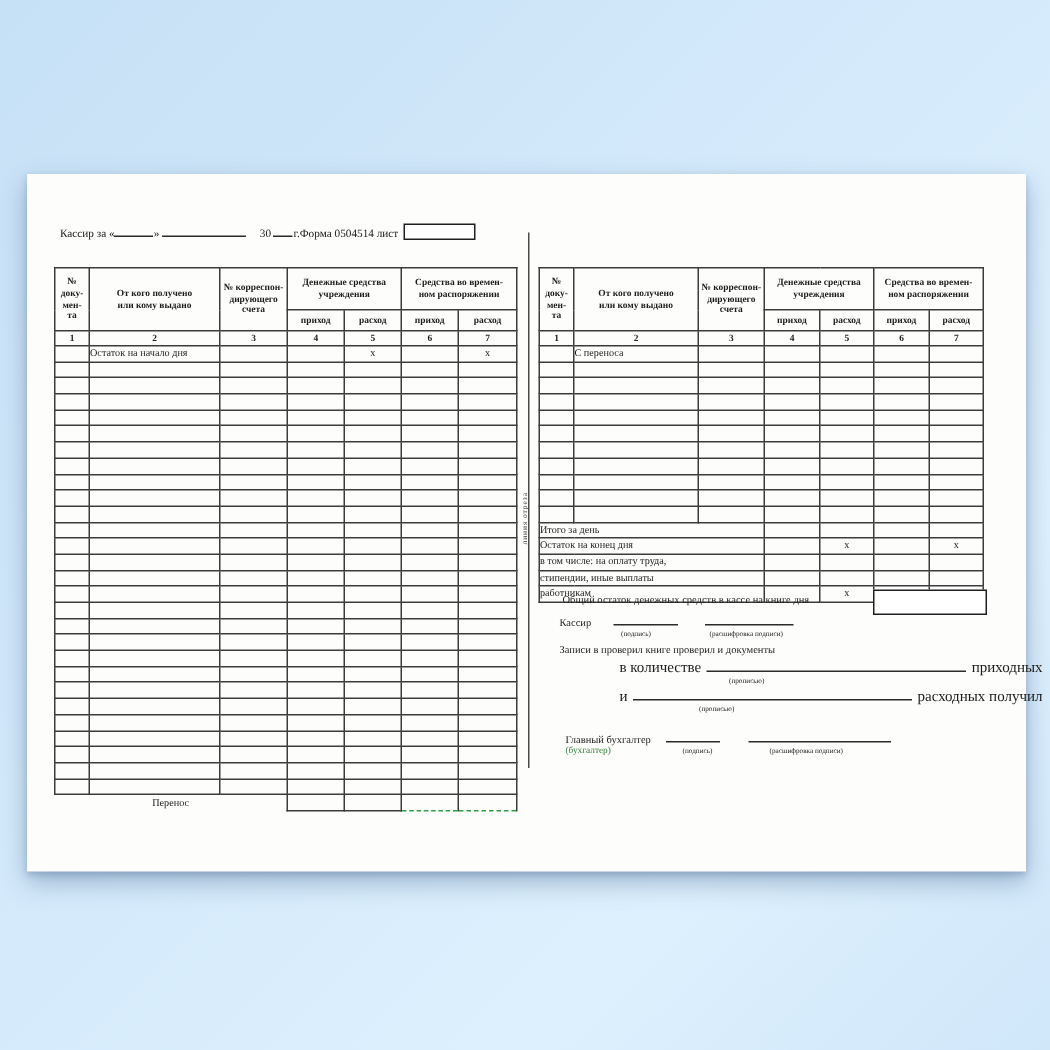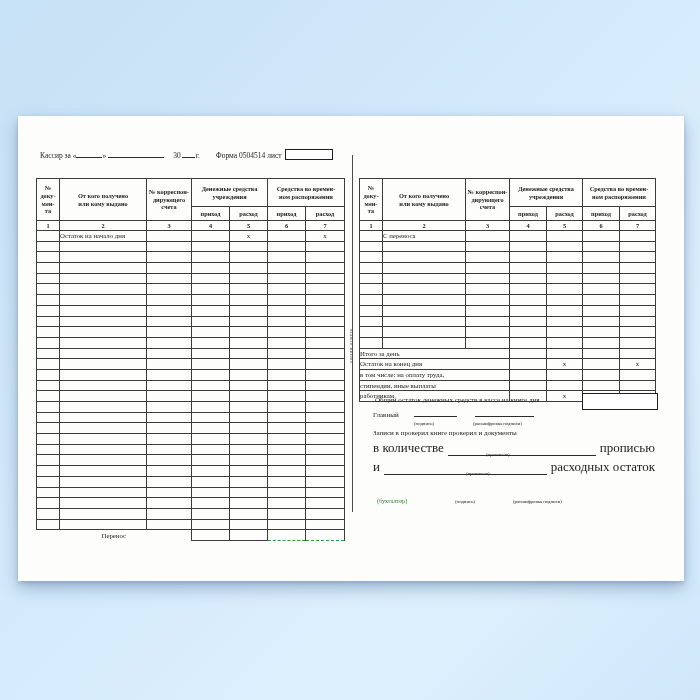--- a/index.html
+++ b/index.html
@@ -38,33 +38,33 @@
   .slbl{text-align:left;padding-left:7px;}
   
   .cutline{position:absolute;left:334px;top:39px;width:1px;height:357px;background:#4a4a4a;}
   .cutline-text{
     position:absolute;left:330px;top:189px;height:58px;width:8px;
     writing-mode:vertical-rl;transform:rotate(180deg);
     font-size:5px;letter-spacing:.6px;color:#444;white-space:nowrap;
   }
   
   .fl{position:absolute;font-size:7px;white-space:nowrap;}
-  .flex-line{position:absolute;display:flex;align-items:flex-end;font-size:13px;white-space:nowrap;}
+  .flex-line{position:absolute;display:flex;align-items:flex-start;font-size:10px;white-space:nowrap;margin-left:40px;}
   .flex-line .ul{flex:1;margin:0 4px;}
   .cap{position:absolute;font-size:4.8px;color:#222;white-space:nowrap;}
   .green{color:#2e7d32;}
   .totalbox{position:absolute;left:564px;top:277px;width:74px;height:15px;border:1.5px solid #1f1f1f;background:#fff;}
 </style>
 </head>
 <body>
 
 <div class="paper">
 
   <div class="title-line">
-    <span>Кассир за «</span><span class="ul" style="width:26px"></span><span>»</span><span class="ul" style="width:56px;margin-left:2px"></span><span style="margin-left:9px">30</span><span class="ul" style="width:13px;margin-left:1px"></span><span style="margin-left:1px">г.</span><span style="margin-left:16px">Форма 0504514 лист</span><span class="formbox"></span>
+    <span>Кассир за «</span><span class="ul" style="width:26px"></span><span>»</span><span class="ul" style="width:56px;margin-left:2px"></span><span style="margin-left:9px">30</span><span class="ul" style="width:13px;margin-left:1px"></span><span style="margin-left:1px">г.</span><span style="">Форма 0504514 лист</span><span class="formbox"></span>
   </div>
 
   <table class="ftable" style="left:18px;top:62px;width:308px">
     <colgroup>
       <col style="width:23px">
         <col style="width:87px">
         <col style="width:45px">
       <col style="width:38px">
         <col style="width:38px">
         <col style="width:38px">
@@ -553,38 +553,41 @@
         <td class="c"></td>
         <td class="c">х</td>
       </tr>
     </tbody>
   </table>
 
   <div class="fl" style="left:357px;top:280px">Общий остаток денежных средств в кассе на книге дня</div>
   <div class="totalbox"></div>
 
   <div class="fl" style="left:355px;top:293px">
-    <span>Главный</span><span class="ul" style="width:43px;margin-left:15px"></span><span class="ul" style="width:59px;margin-left:18px"></span>
+    <span>Кассир</span><span class="ul" style="width:43px;margin-left:15px"></span><span class="ul" style="width:59px;margin-left:18px"></span>
   </div>
   <div class="cap" style="left:396px;top:305px">(подпись)</div>
   <div class="cap" style="left:455px;top:305px">(расшифровка подписи)</div>
 
   <div class="fl" style="left:355px;top:313px">Записи в проверил книге проверил и документы</div>
 
   <div class="flex-line" style="left:355px;top:324px;width:282px">
     <span>в количестве</span>
       <span class="ul"></span>
-      <span>прописью</span>
+      <span>приходных</span>
   </div>
   <div class="cap" style="left:468px;top:336px">(прописью)</div>
 
   <div class="flex-line" style="left:355px;top:343px;width:282px">
     <span>и</span>
       <span class="ul"></span>
-      <span>расходных остаток</span>
+      <span>расходных получил</span>
   </div>
   <div class="cap" style="left:448px;top:355px">(прописью)</div>
 
+  <div class="fl" style="left:359px;top:371px">
+    <span>Главный бухгалтер</span><span class="ul" style="width:36px;margin-left:10px"></span><span class="ul" style="width:95px;margin-left:19px"></span>
+  </div>
   <div class="cap green" style="left:359px;top:381px;font-size:6.2px">(бухгалтер)</div>
   <div class="cap" style="left:437px;top:383px">(подпись)</div>
   <div class="cap" style="left:495px;top:383px">(расшифровка подписи)</div>
 
 </div>
 
 </body></html>

